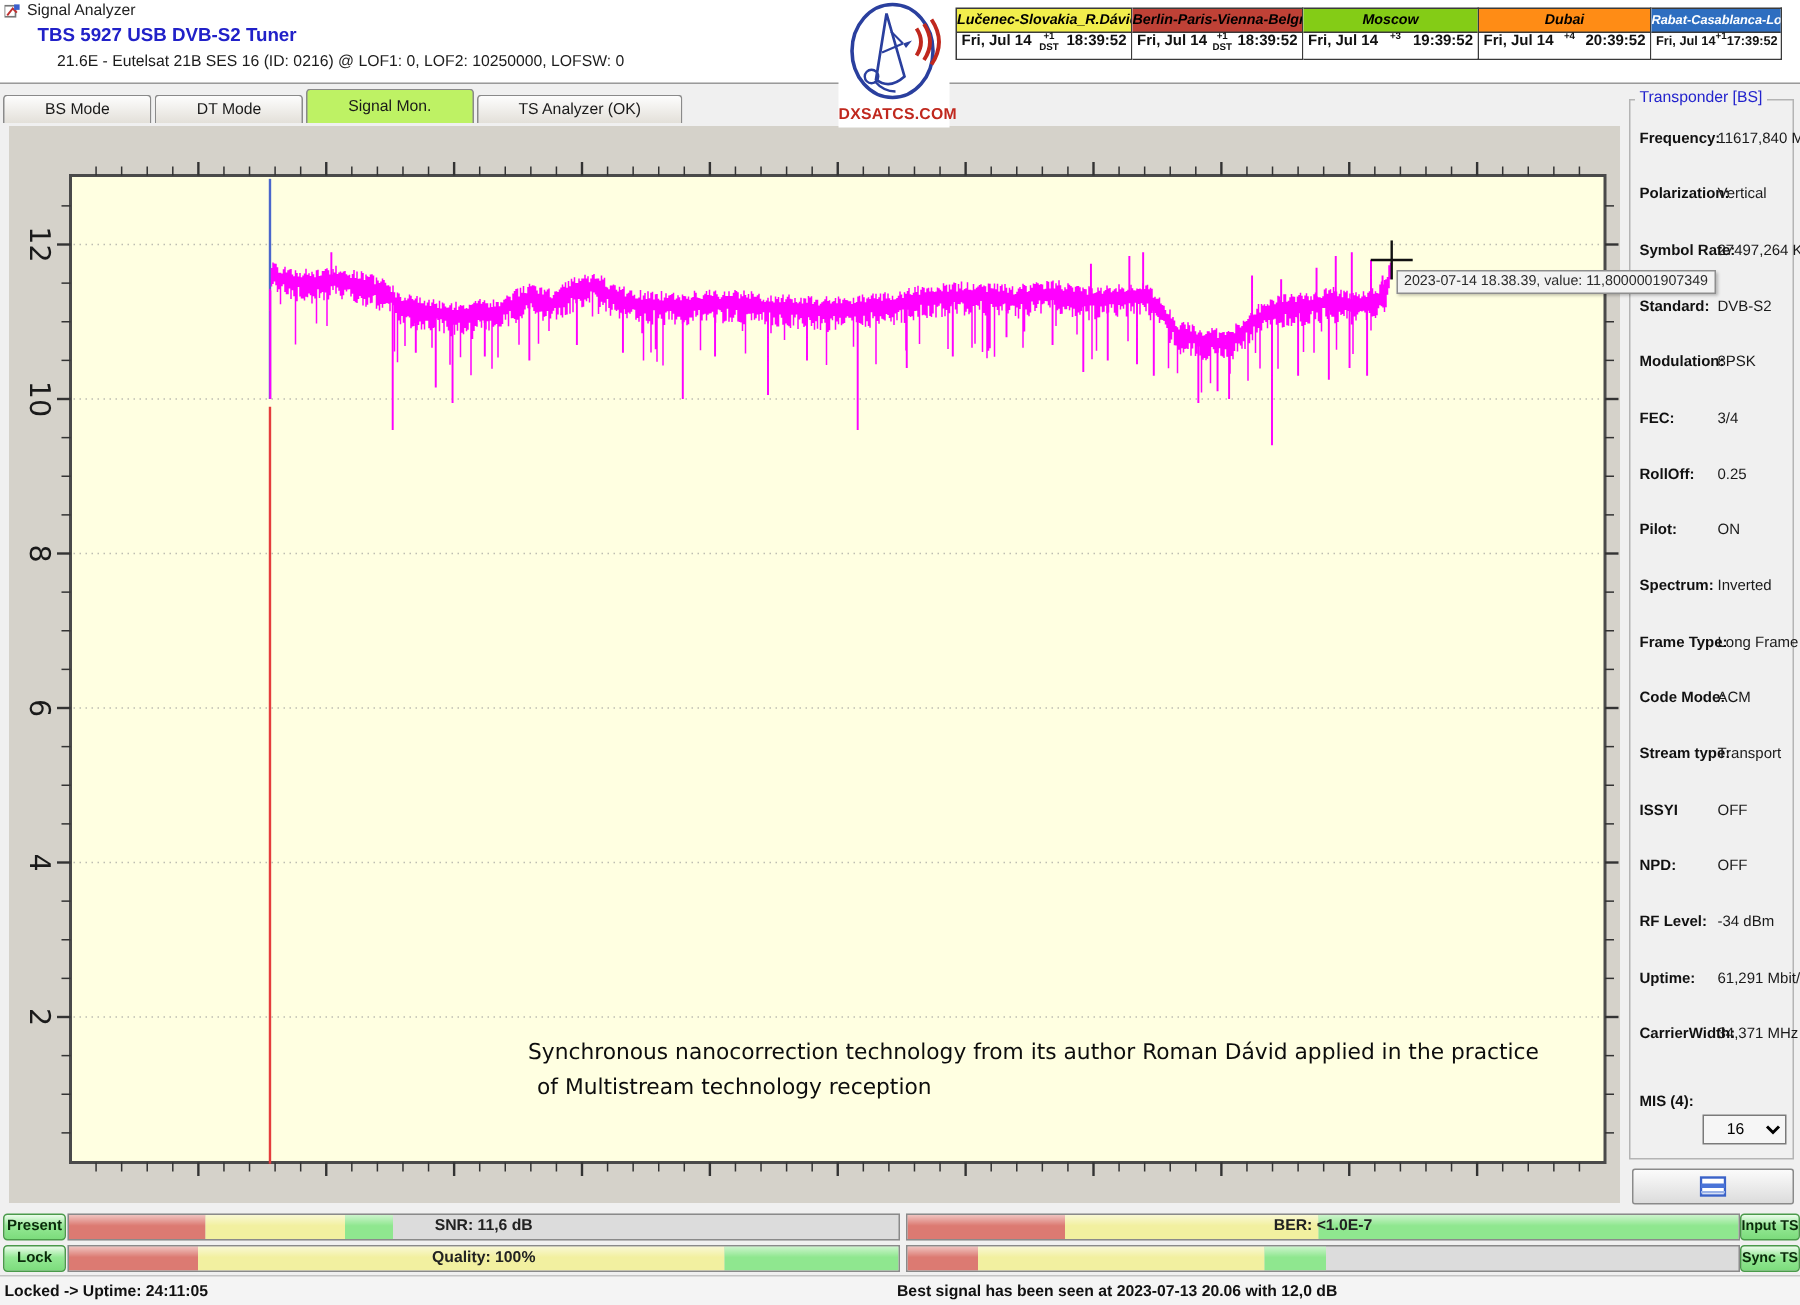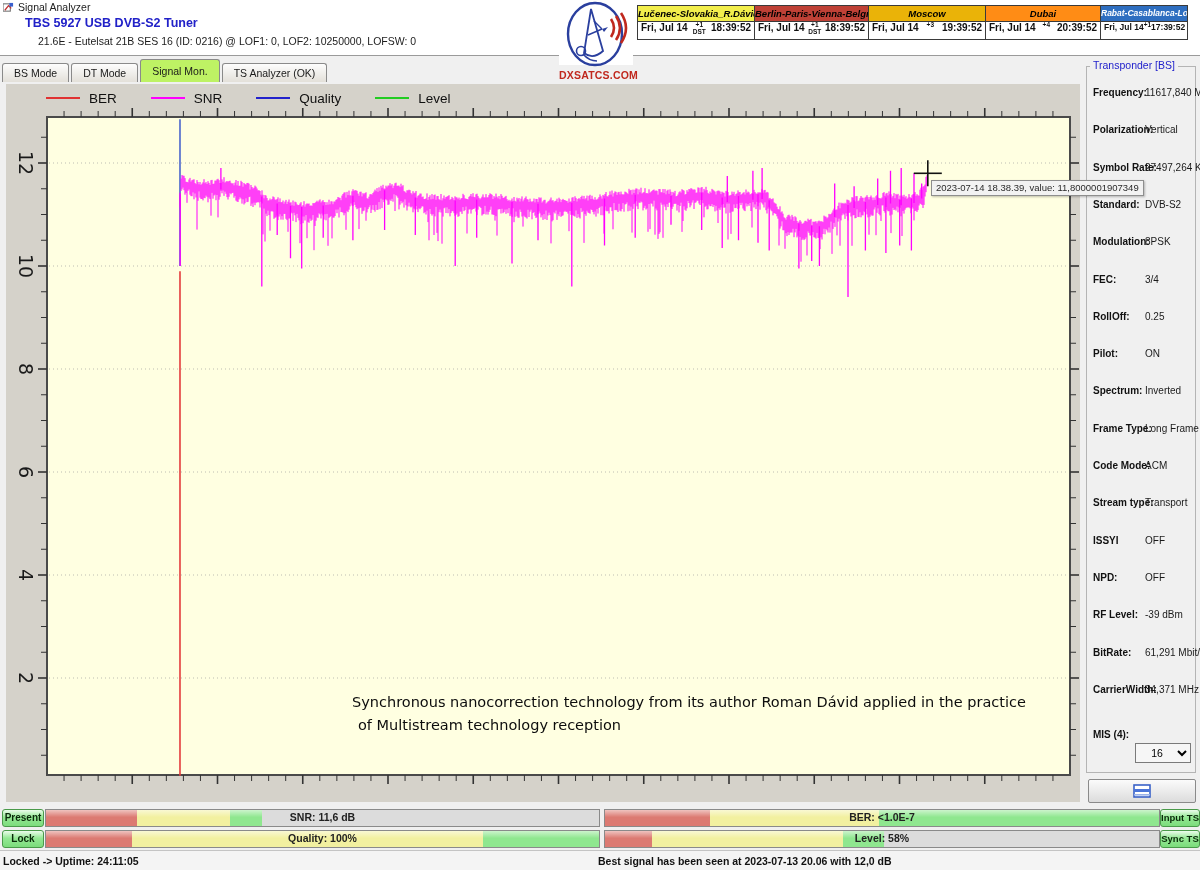--- a/index.html
+++ b/index.html
@@ -16,27 +16,27 @@
   .clock:first-child{border-left-width:1px;}
   .clock-h{height:15px;line-height:15px;text-align:center;font-size:9.5px;font-weight:bold;font-style:italic;
            border-bottom:1px solid #3a3a3a;white-space:nowrap;overflow:hidden;}
   .clock-t{height:17px;display:flex;align-items:flex-start;padding:0 3px;font-size:10px;font-weight:bold;white-space:nowrap;background:#fff;}
   .clock-t .cdate{flex:0 0 auto;}
   .clock-t .tz{flex:1 1 auto;text-align:center;font-size:6.5px;line-height:6.5px;font-weight:bold;}
   .clock-t .ctime{flex:0 0 auto;}
   .clock.small .clock-t{font-size:8.5px;}
   .clock.small .clock-h{font-size:8.5px;}
   
-  .logo{position:absolute;left:559px;top:1px;width:74px;height:64px;background:#fff;z-index:5;text-align:center;}
+  .logo{position:absolute;left:559px;top:1px;width:74px;height:84px;background:#fff;z-index:5;text-align:center;}
   .logo-text{font-size:10.5px;font-weight:bold;color:#c0281e;letter-spacing:.2px;margin-top:-2px;}
   
   .main-body{position:absolute;left:0;top:55px;width:1200px;height:815px;background:#f0f0f0;border-top:1px solid #9a9a9a;}
   
   .tabs{position:absolute;left:2px;top:59px;display:flex;align-items:flex-end;z-index:2;}
-  .tab{height:18px;line-height:18px;padding:0 11px;margin-right:2px;font-size:10.5px;text-align:center;
+  .tab{height:18px;line-height:18px;padding:0 27px;margin-right:2px;font-size:10.5px;text-align:center;
        background:linear-gradient(#fdfdfd,#e3e0d9);border:1px solid #8a8a8a;border-bottom:none;
        border-radius:3px 3px 0 0;color:#1a1a1a;cursor:default;}
   .tab.active{height:22px;line-height:22px;background:#bef264;position:relative;z-index:3;}
   
   .chart-widget{position:absolute;left:6px;top:84px;width:1074px;height:718px;background:#d5d2ca;}
   .legend{position:absolute;left:40px;top:3px;height:22px;display:flex;align-items:center;z-index:2;}
   .leg-line{width:34px;height:2.5px;margin-right:9px;}
   .leg-label{font-size:13.5px;color:#101010;margin-right:34px;}
   .chart-svg{position:absolute;left:0;top:0;}
   .annot{position:absolute;font-family:"DejaVu Sans",sans-serif;font-size:14.5px;color:#0d0d0d;white-space:nowrap;z-index:2;}
@@ -90,21 +90,21 @@
     </div>
     <div class="clock" style="width: 113px;">
       <div class="clock-h" style="background:#bf4136;color:#000000">Berlin-Paris-Vienna-Belgrade</div>
       <div class="clock-t">
         <span class="cdate">Fri, Jul 14</span>
         <span class="tz">+1<br>DST</span>
         <span class="ctime">18:39:52</span>
       </div>
     </div>
     <div class="clock" style="width: 116px;">
-      <div class="clock-h" style="background:#eab308;color:#000000">Moscow</div>
+      <div class="clock-h" style="background:#84cc16;color:#000000">Moscow</div>
       <div class="clock-t">
         <span class="cdate">Fri, Jul 14</span>
         <span class="tz">+3</span>
         <span class="ctime">19:39:52</span>
       </div>
     </div>
     <div class="clock" style="width: 114px;">
       <div class="clock-h" style="background:#ff8c15;color:#000000">Dubai</div>
       <div class="clock-t">
         <span class="cdate">Fri, Jul 14</span>
@@ -140,30 +140,20 @@
 <div class="main-body"></div>
 
 <div class="tabs" id="tabs">
     <div class="tab">BS Mode</div>
     <div class="tab">DT Mode</div>
     <div class="tab active">Signal Mon.</div>
     <div class="tab">TS Analyzer (OK)</div>
   </div>
 
 <div class="chart-widget">
-  <div class="legend" id="legend">
-      <span class="leg-line" style="background: rgb(224, 50, 50);"></span>
-      <span class="leg-label">BER</span>
-      <span class="leg-line" style="background: rgb(255, 0, 255);"></span>
-      <span class="leg-label">SNR</span>
-      <span class="leg-line" style="background: rgb(34, 34, 204);"></span>
-      <span class="leg-label">Quality</span>
-      <span class="leg-line" style="background: rgb(34, 204, 34);"></span>
-      <span class="leg-label">Level</span>
-    </div>
   <svg id="chart" class="chart-svg" width="1074" height="718" viewBox="0 0 1074 718">
       <rect x="41" y="33" width="1023" height="658" fill="#ffffe1" stroke="#4a4a4a" stroke-width="2"></rect>
       <line x1="43" y1="79" x2="1062" y2="79" stroke="#bdbdb2" stroke-width="1" stroke-dasharray="1 3"></line>
       <text x="20" y="79" transform="rotate(90 20 79)" text-anchor="middle" dominant-baseline="central" font-size="19" fill="#1a1a1a" font-family="DejaVu Sans, sans-serif">12</text>
       <line x1="43" y1="182" x2="1062" y2="182" stroke="#bdbdb2" stroke-width="1" stroke-dasharray="1 3"></line>
       <text x="20" y="182" transform="rotate(90 20 182)" text-anchor="middle" dominant-baseline="central" font-size="19" fill="#1a1a1a" font-family="DejaVu Sans, sans-serif">10</text>
       <line x1="43" y1="285" x2="1062" y2="285" stroke="#bdbdb2" stroke-width="1" stroke-dasharray="1 3"></line>
       <text x="20" y="285" transform="rotate(90 20 285)" text-anchor="middle" dominant-baseline="central" font-size="19" fill="#1a1a1a" font-family="DejaVu Sans, sans-serif">8</text>
       <line x1="43" y1="388" x2="1062" y2="388" stroke="#bdbdb2" stroke-width="1" stroke-dasharray="1 3"></line>
       <text x="20" y="388" transform="rotate(90 20 388)" text-anchor="middle" dominant-baseline="central" font-size="19" fill="#1a1a1a" font-family="DejaVu Sans, sans-serif">6</text>
@@ -362,22 +352,22 @@
       <div class="tp-row" style="top: 169.2px;"><span class="tp-label">Modulation:</span><span class="tp-value">8PSK</span></div>
       <div class="tp-row" style="top: 206.5px;"><span class="tp-label">FEC:</span><span class="tp-value">3/4</span></div>
       <div class="tp-row" style="top: 243.8px;"><span class="tp-label">RollOff:</span><span class="tp-value">0.25</span></div>
       <div class="tp-row" style="top: 281.1px;"><span class="tp-label">Pilot:</span><span class="tp-value">ON</span></div>
       <div class="tp-row" style="top: 318.4px;"><span class="tp-label">Spectrum:</span><span class="tp-value">Inverted</span></div>
       <div class="tp-row" style="top: 355.7px;"><span class="tp-label">Frame Type:</span><span class="tp-value">Long Frame</span></div>
       <div class="tp-row" style="top: 393px;"><span class="tp-label">Code Mode:</span><span class="tp-value">ACM</span></div>
       <div class="tp-row" style="top: 430.3px;"><span class="tp-label">Stream type:</span><span class="tp-value">Transport</span></div>
       <div class="tp-row" style="top: 467.6px;"><span class="tp-label">ISSYI</span><span class="tp-value">OFF</span></div>
       <div class="tp-row" style="top: 504.9px;"><span class="tp-label">NPD:</span><span class="tp-value">OFF</span></div>
-      <div class="tp-row" style="top: 542.2px;"><span class="tp-label">RF Level:</span><span class="tp-value">-39 dBm</span></div>
-      <div class="tp-row" style="top: 579.5px;"><span class="tp-label">BitRate:</span><span class="tp-value">61,291 Mbit/s</span></div>
+      <div class="tp-row" style="top: 542.2px;"><span class="tp-label">RF Level:</span><span class="tp-value">-34 dBm</span></div>
+      <div class="tp-row" style="top: 579.5px;"><span class="tp-label">Uptime:</span><span class="tp-value">61,291 Mbit/s</span></div>
       <div class="tp-row" style="top: 616.8px;"><span class="tp-label">CarrierWidth:</span><span class="tp-value">34,371 MHz</span></div>
       <div class="tp-row" style="top: 662px;"><span class="tp-label">MIS (4):</span></div>
       <select class="mis-select" style="left: 48px; top: 676px; text-align: center;"><option>16</option></select>
     </div>
   <div class="panel-btn">
     <svg width="18" height="14" viewBox="0 0 18 14">
       <rect x="1" y="1" width="16" height="12" fill="#fff" stroke="#3a62c8" stroke-width="1.6"></rect>
       <rect x="1" y="5" width="16" height="3" fill="#4a74d8"></rect>
       <rect x="1" y="10" width="16" height="1.6" fill="#9ab2e8"></rect>
     </svg>
@@ -403,21 +393,20 @@
     <div class="pbar" style="left: 45px; top: 830px; width: 553px;">
       <div class="pseg" style="left: 0px; width: 85.715px; background-color: rgb(220, 122, 114);"></div>
       <div class="pseg" style="left: 85.715px; width: 351.155px; background-color: rgb(242, 240, 160);"></div>
       <div class="pseg" style="left: 436.87px; width: 116.13px; background-color: rgb(143, 231, 143);"></div>
       <div class="plabel">Quality: 100%</div>
     </div>
     <div class="pbar" style="left: 604px; top: 830px; width: 554px;">
       <div class="pseg" style="left: 0px; width: 47.09px; background-color: rgb(220, 122, 114);"></div>
       <div class="pseg" style="left: 47.09px; width: 191.13px; background-color: rgb(242, 240, 160);"></div>
       <div class="pseg" style="left: 238.22px; width: 40.442px; background-color: rgb(143, 231, 143);"></div>
-      <div class="plabel">Level: 58%</div>
     </div>
     <div class="gbtn" style="left: 1160px; top: 830px; width: 38px; font-size: 9.5px;">Sync TS</div>
   </div>
 
 <div class="statusbar">
   <span class="sb-left">Locked -&gt; Uptime: 24:11:05</span>
   <span class="sb-center">Best signal has been seen at 2023-07-13 20.06 with 12,0 dB</span>
 </div>
 
 </body></html>

